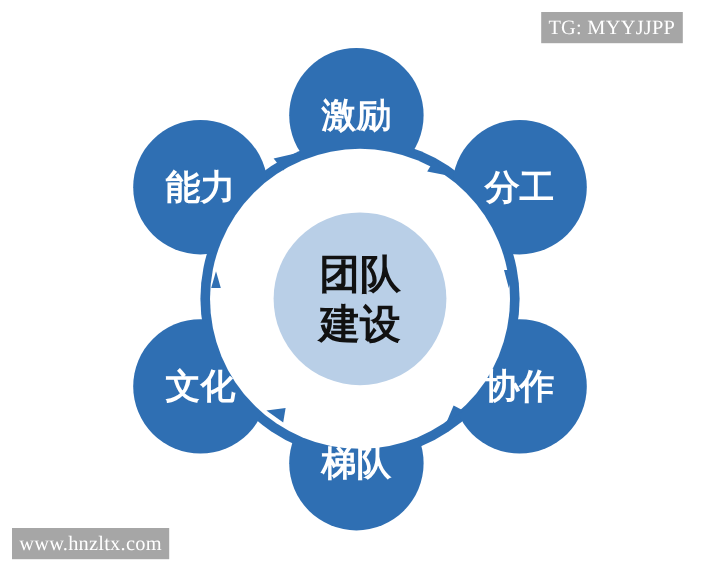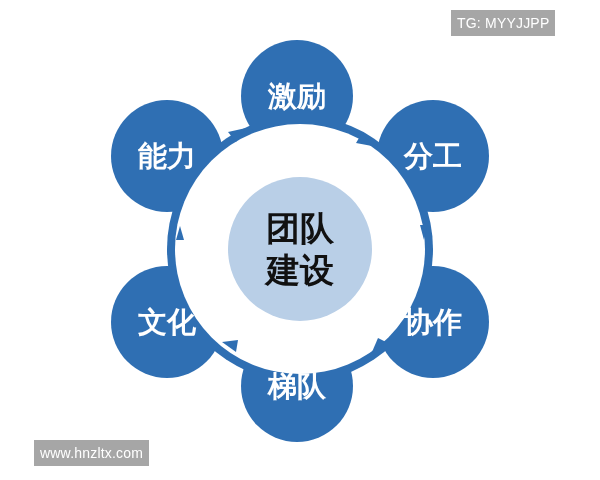--- a/index.html
+++ b/index.html
@@ -3,25 +3,25 @@
 <meta charset="utf-8">
 <style>
   html, body { margin: 0; padding: 0; background: #ffffff; }
   body { width: 600px; height: 480px; position: relative; overflow: hidden;
          font-family: "DejaVu Sans", sans-serif; }
   #diagram { position: absolute; left: 0; top: 0; }
   .node-label { font-family: "DejaVu Sans", sans-serif; font-weight: bold; fill: #ffffff; }
   .center-label { font-family: "DejaVu Sans", sans-serif; font-weight: bold; fill: #111111; }
   .watermark {
     position: absolute; background: #a6a6a6; color: #ffffff;
-    font-family: Liberation Sans, sans-serif; font-size: 14px; line-height: 26px;
+    font-family: Liberation Serif, serif; font-size: 17px; line-height: 26px;
     padding: 0 6px; letter-spacing: 0.2px;
   }
   #wm-top { left: 451px; top: 10px; }
-  #wm-bottom { left: 10px; top: 440px; margin-left: 24px; }
+  #wm-bottom { left: 10px; top: 440px; }
 </style>
 </head>
 <body>
 
 <svg id="diagram" width="600" height="480" viewBox="0 0 600 480">
 
   <circle cx="300" cy="249" r="133" fill="#2f6fb3"></circle>
 
   <g>
     <circle cx="297" cy="96" r="56" fill="#2f6fb3"></circle>

